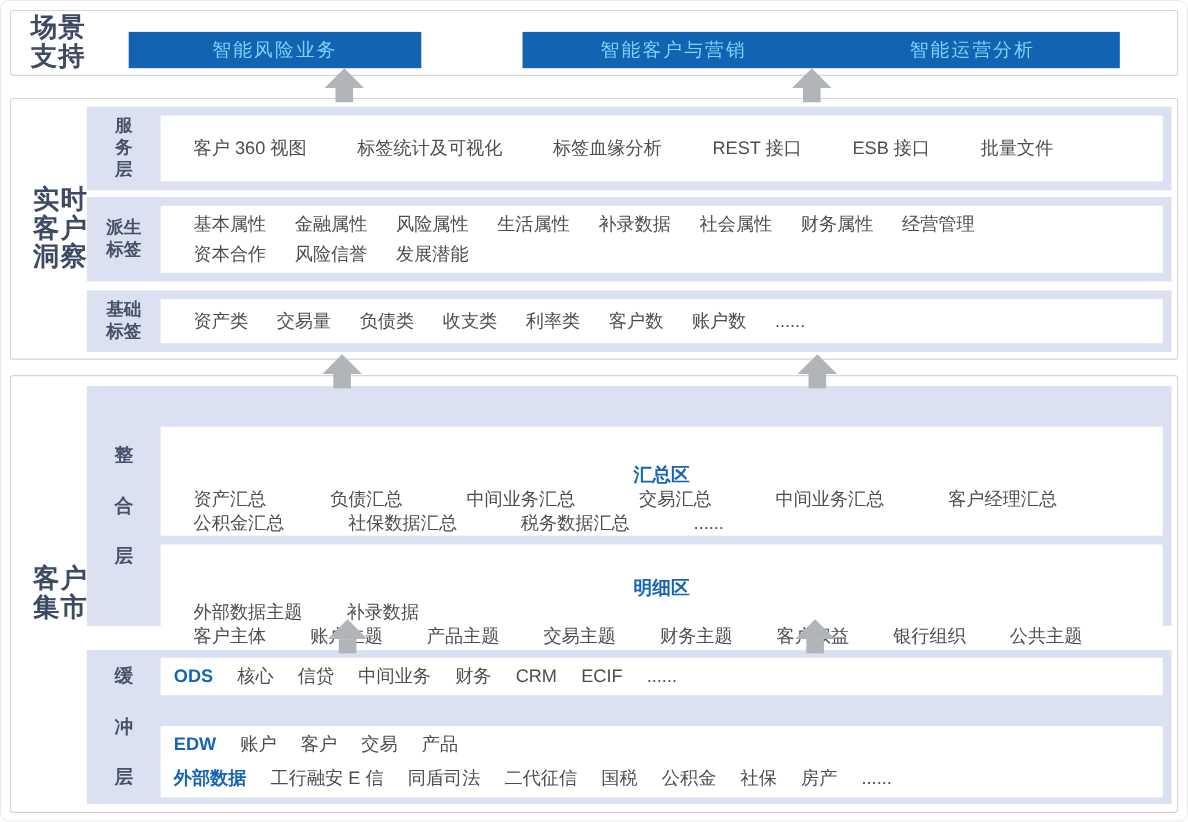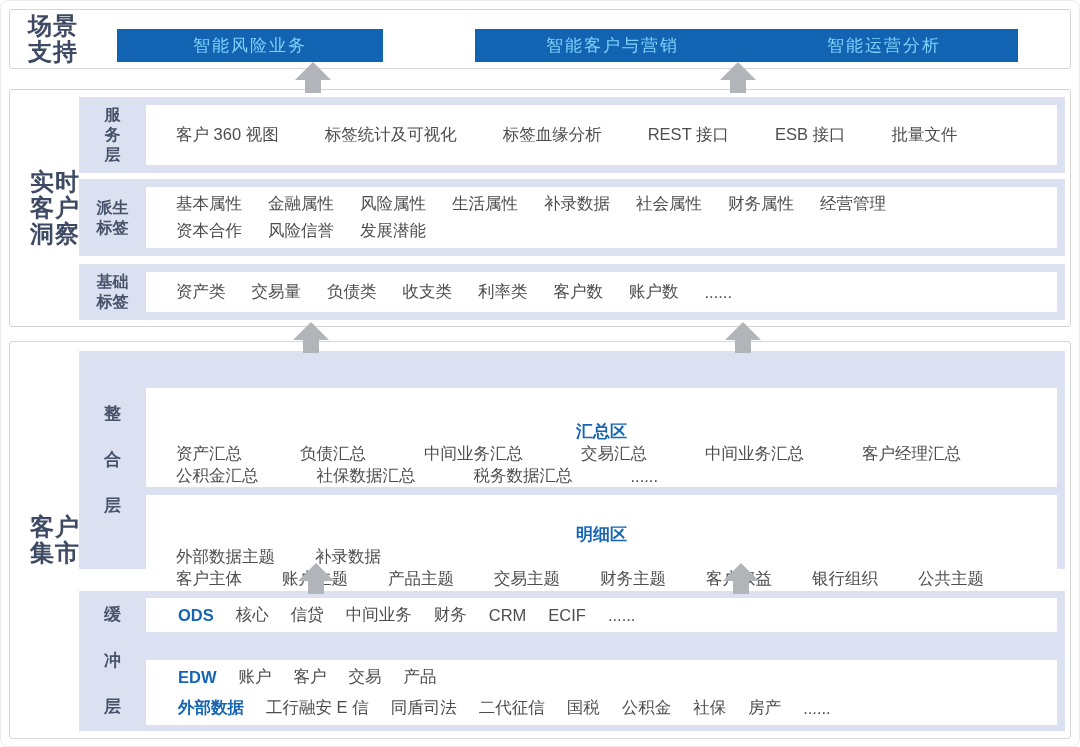--- a/index.html
+++ b/index.html
@@ -62,21 +62,21 @@
   .zone {
     position:absolute; left:67px; width:911px; background:#ffffff;
     display:flex; flex-direction:column; justify-content:flex-end;margin-top:28px;
   }
   .z1 { top:9px;   height:99px; }
   .z2 { top:116px; height:95px; }
   .zone-title { text-align:center; color:#1565b4; font-weight:bold; font-size:17px; }
 
   .brow {
     position:absolute; left:67px; width:911px; height:34px; background:#ffffff;
-    display:flex; align-items:center; padding-left:32px; box-sizing:border-box;
+    display:flex; align-items:center; padding-left:12px; box-sizing:border-box;
   }
   .br1 { top:7px; } .br2 { top:69px; } .br3 { top:100px; }
   .lead { color:#1565b4; font-weight:bold; font-size:16.5px; margin-right:22px; white-space:nowrap; }
   .brow .line { padding-left:0; }
 
   
   .arrow { position:absolute; width:36px; height:31px; z-index:3; }
   .arrow .tri {
     width:0; height:0; margin:0 auto;
     border-left:18px solid transparent; border-right:18px solid transparent;

